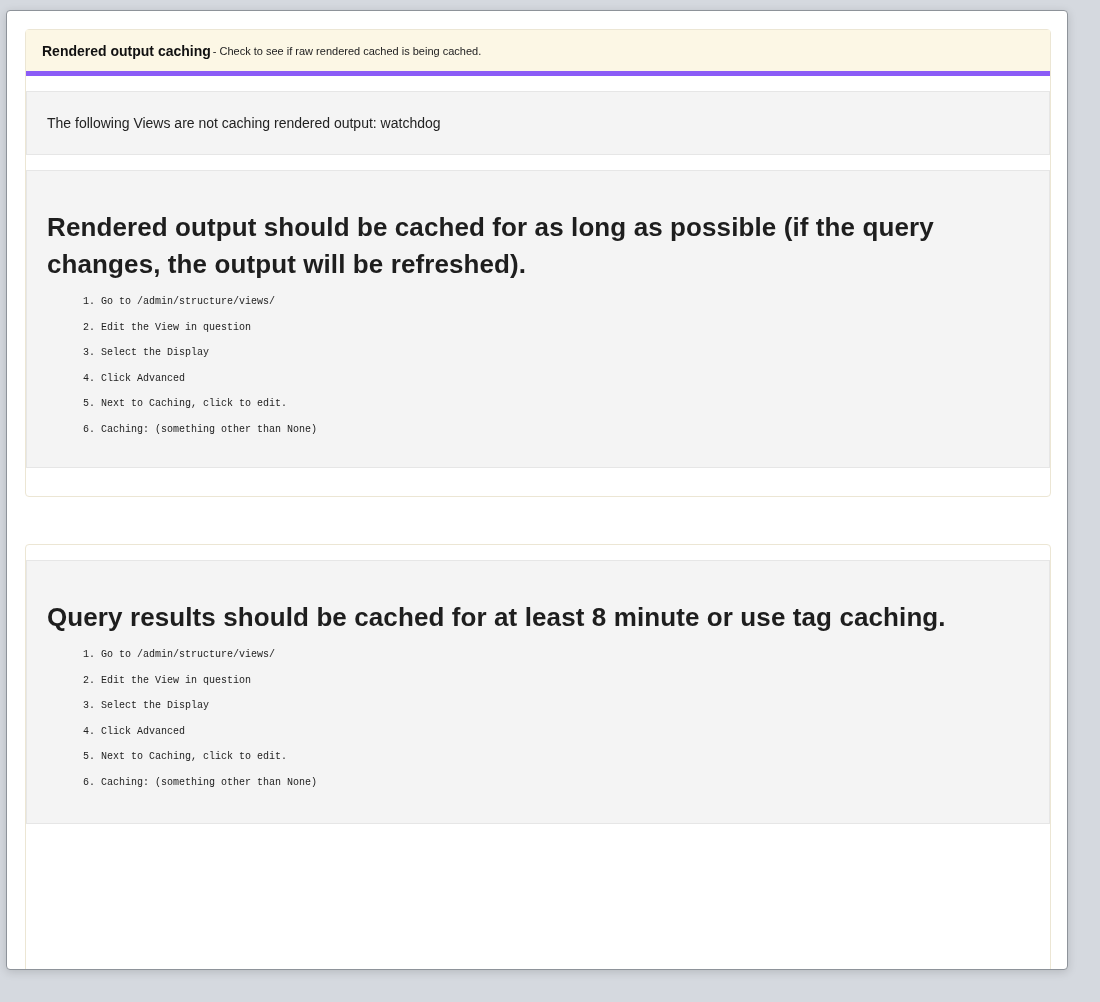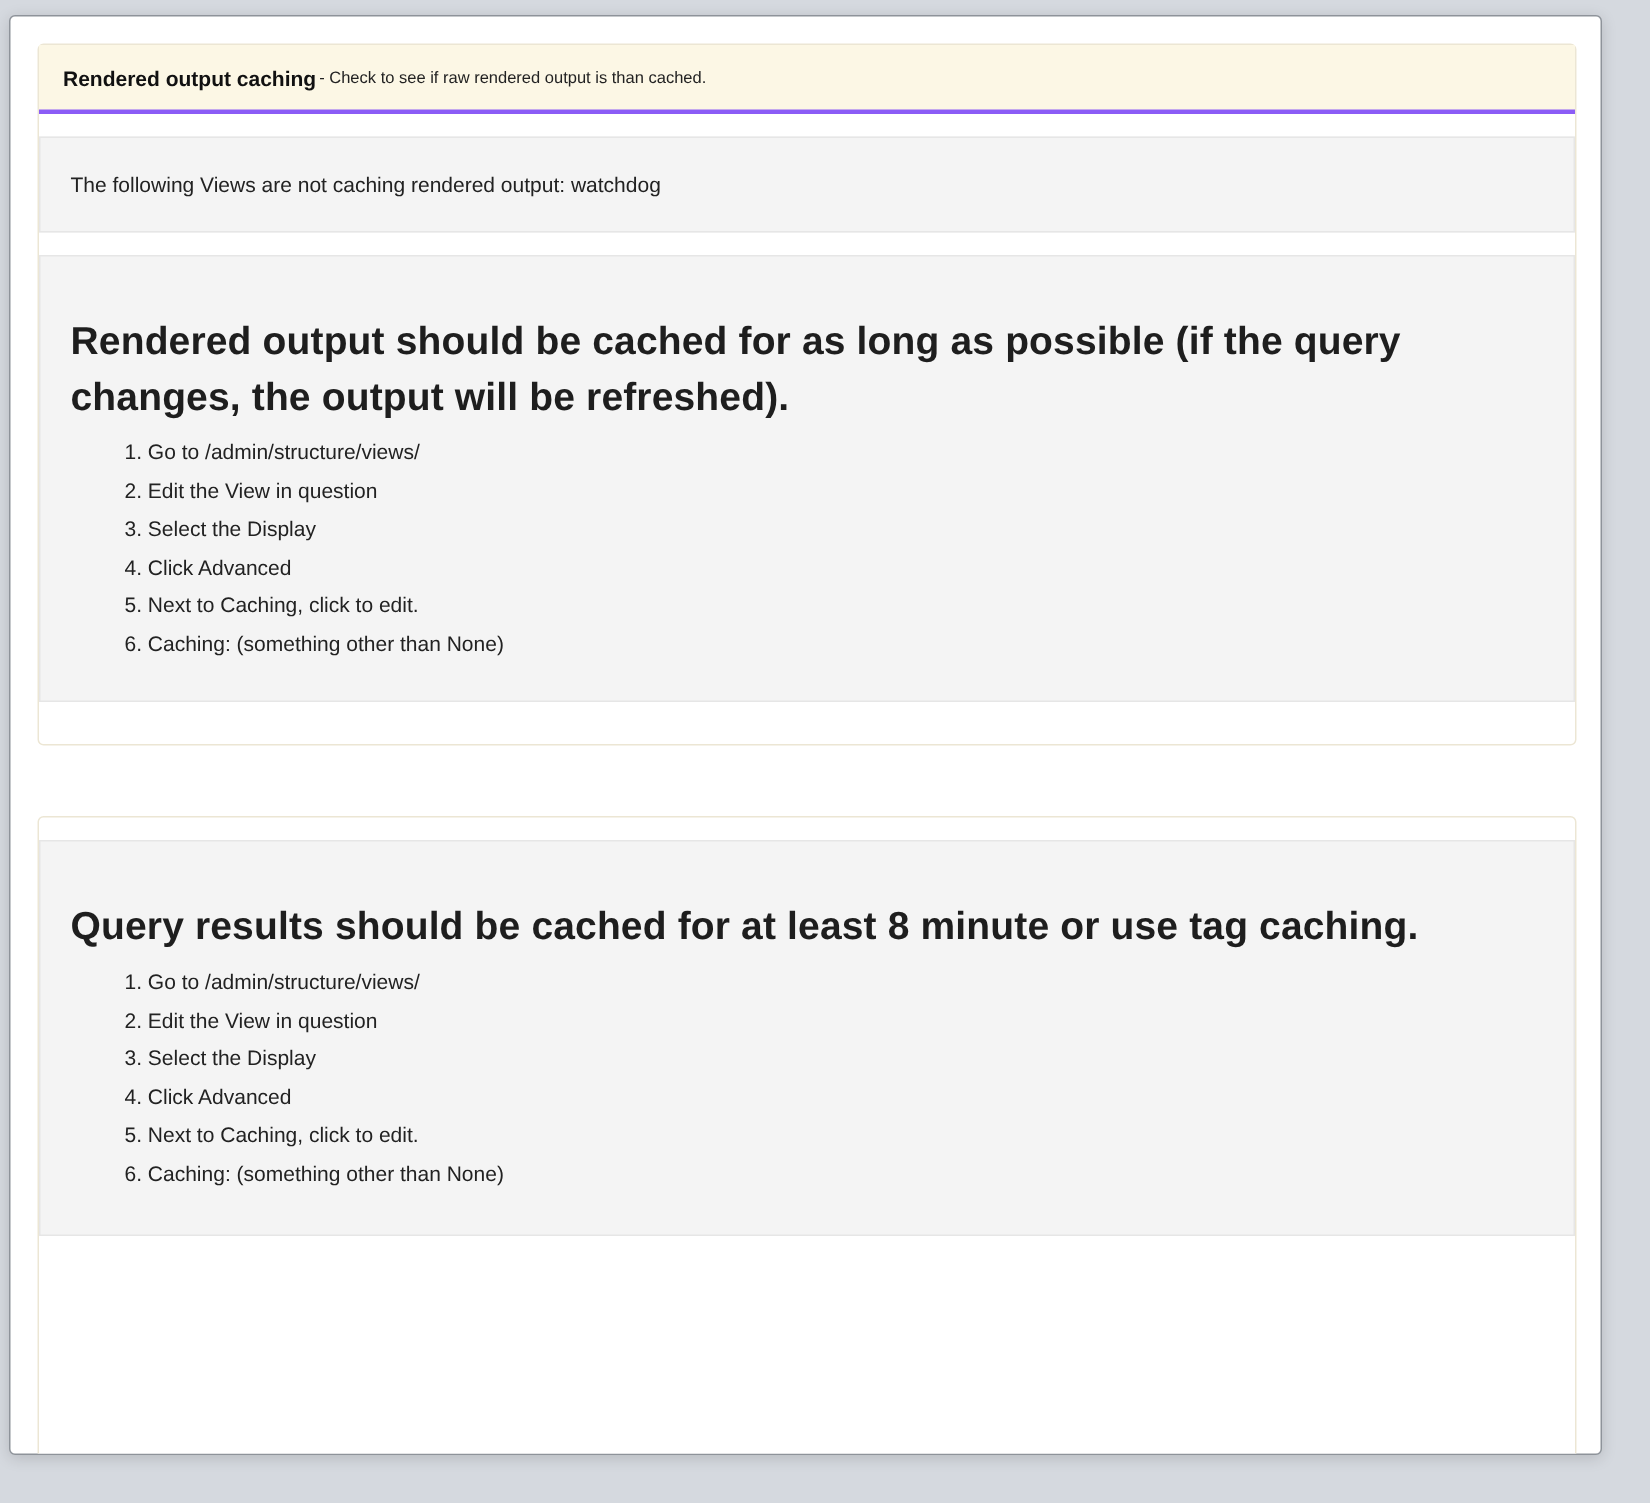--- a/index.html
+++ b/index.html
@@ -27,21 +27,21 @@
       border: 1px solid #ece6d4;
       border-radius: 4px;
       background: #fff;
     }
     .section-header {
       background: #fcf7e5;
       height: 46px;
       padding: 0 16px;
       display: flex;
       align-items: center;
-      border-bottom: 3px solid #8b5cf6;
+      border-bottom: 5px solid #8b5cf6;
     }
     .section-title {
       font-weight: bold;
       font-size: 14px;
       color: #111;
     }
     .section-desc {
       font-size: 11px;
       color: #222;
       margin-left: 2px;
@@ -69,34 +69,35 @@
       line-height: 37px;
       color: #1e1e1e;
       letter-spacing: 0.1px;
     }
     .steps {
       list-style: none;
       margin-top: 6px;
       padding-left: 36px;
     }
     .steps li {
-      font-size: 14px;
+      font-size: 10px;
       line-height: 25.5px;
       color: #222;
+      font-family: Liberation Mono, monospace;
     }
   </style>
 </head>
 <body>
 
 <div class="window">
 
   <div class="section" style="top:18px; height:468px;">
     <div class="section-header">
       <span class="section-title">Rendered output caching</span>
-      <span class="section-desc">- Check to see if raw rendered output is than cached.</span>
+      <span class="section-desc">- Check to see if raw rendered cached is being cached.</span>
     </div>
     <div class="well status-well">The following Views are not caching rendered output: watchdog</div>
     <div class="well advice-well" style="height:298px;">
       <div class="advice-heading">Rendered output should be cached for as long as possible (if the query changes, the output will be refreshed).</div>
       <ol class="steps">
         <li>1. Go to /admin/structure/views/</li>
         <li>2. Edit the View in question</li>
         <li>3. Select the Display</li>
         <li>4. Click Advanced</li>
         <li>5. Next to Caching, click to edit.</li>

